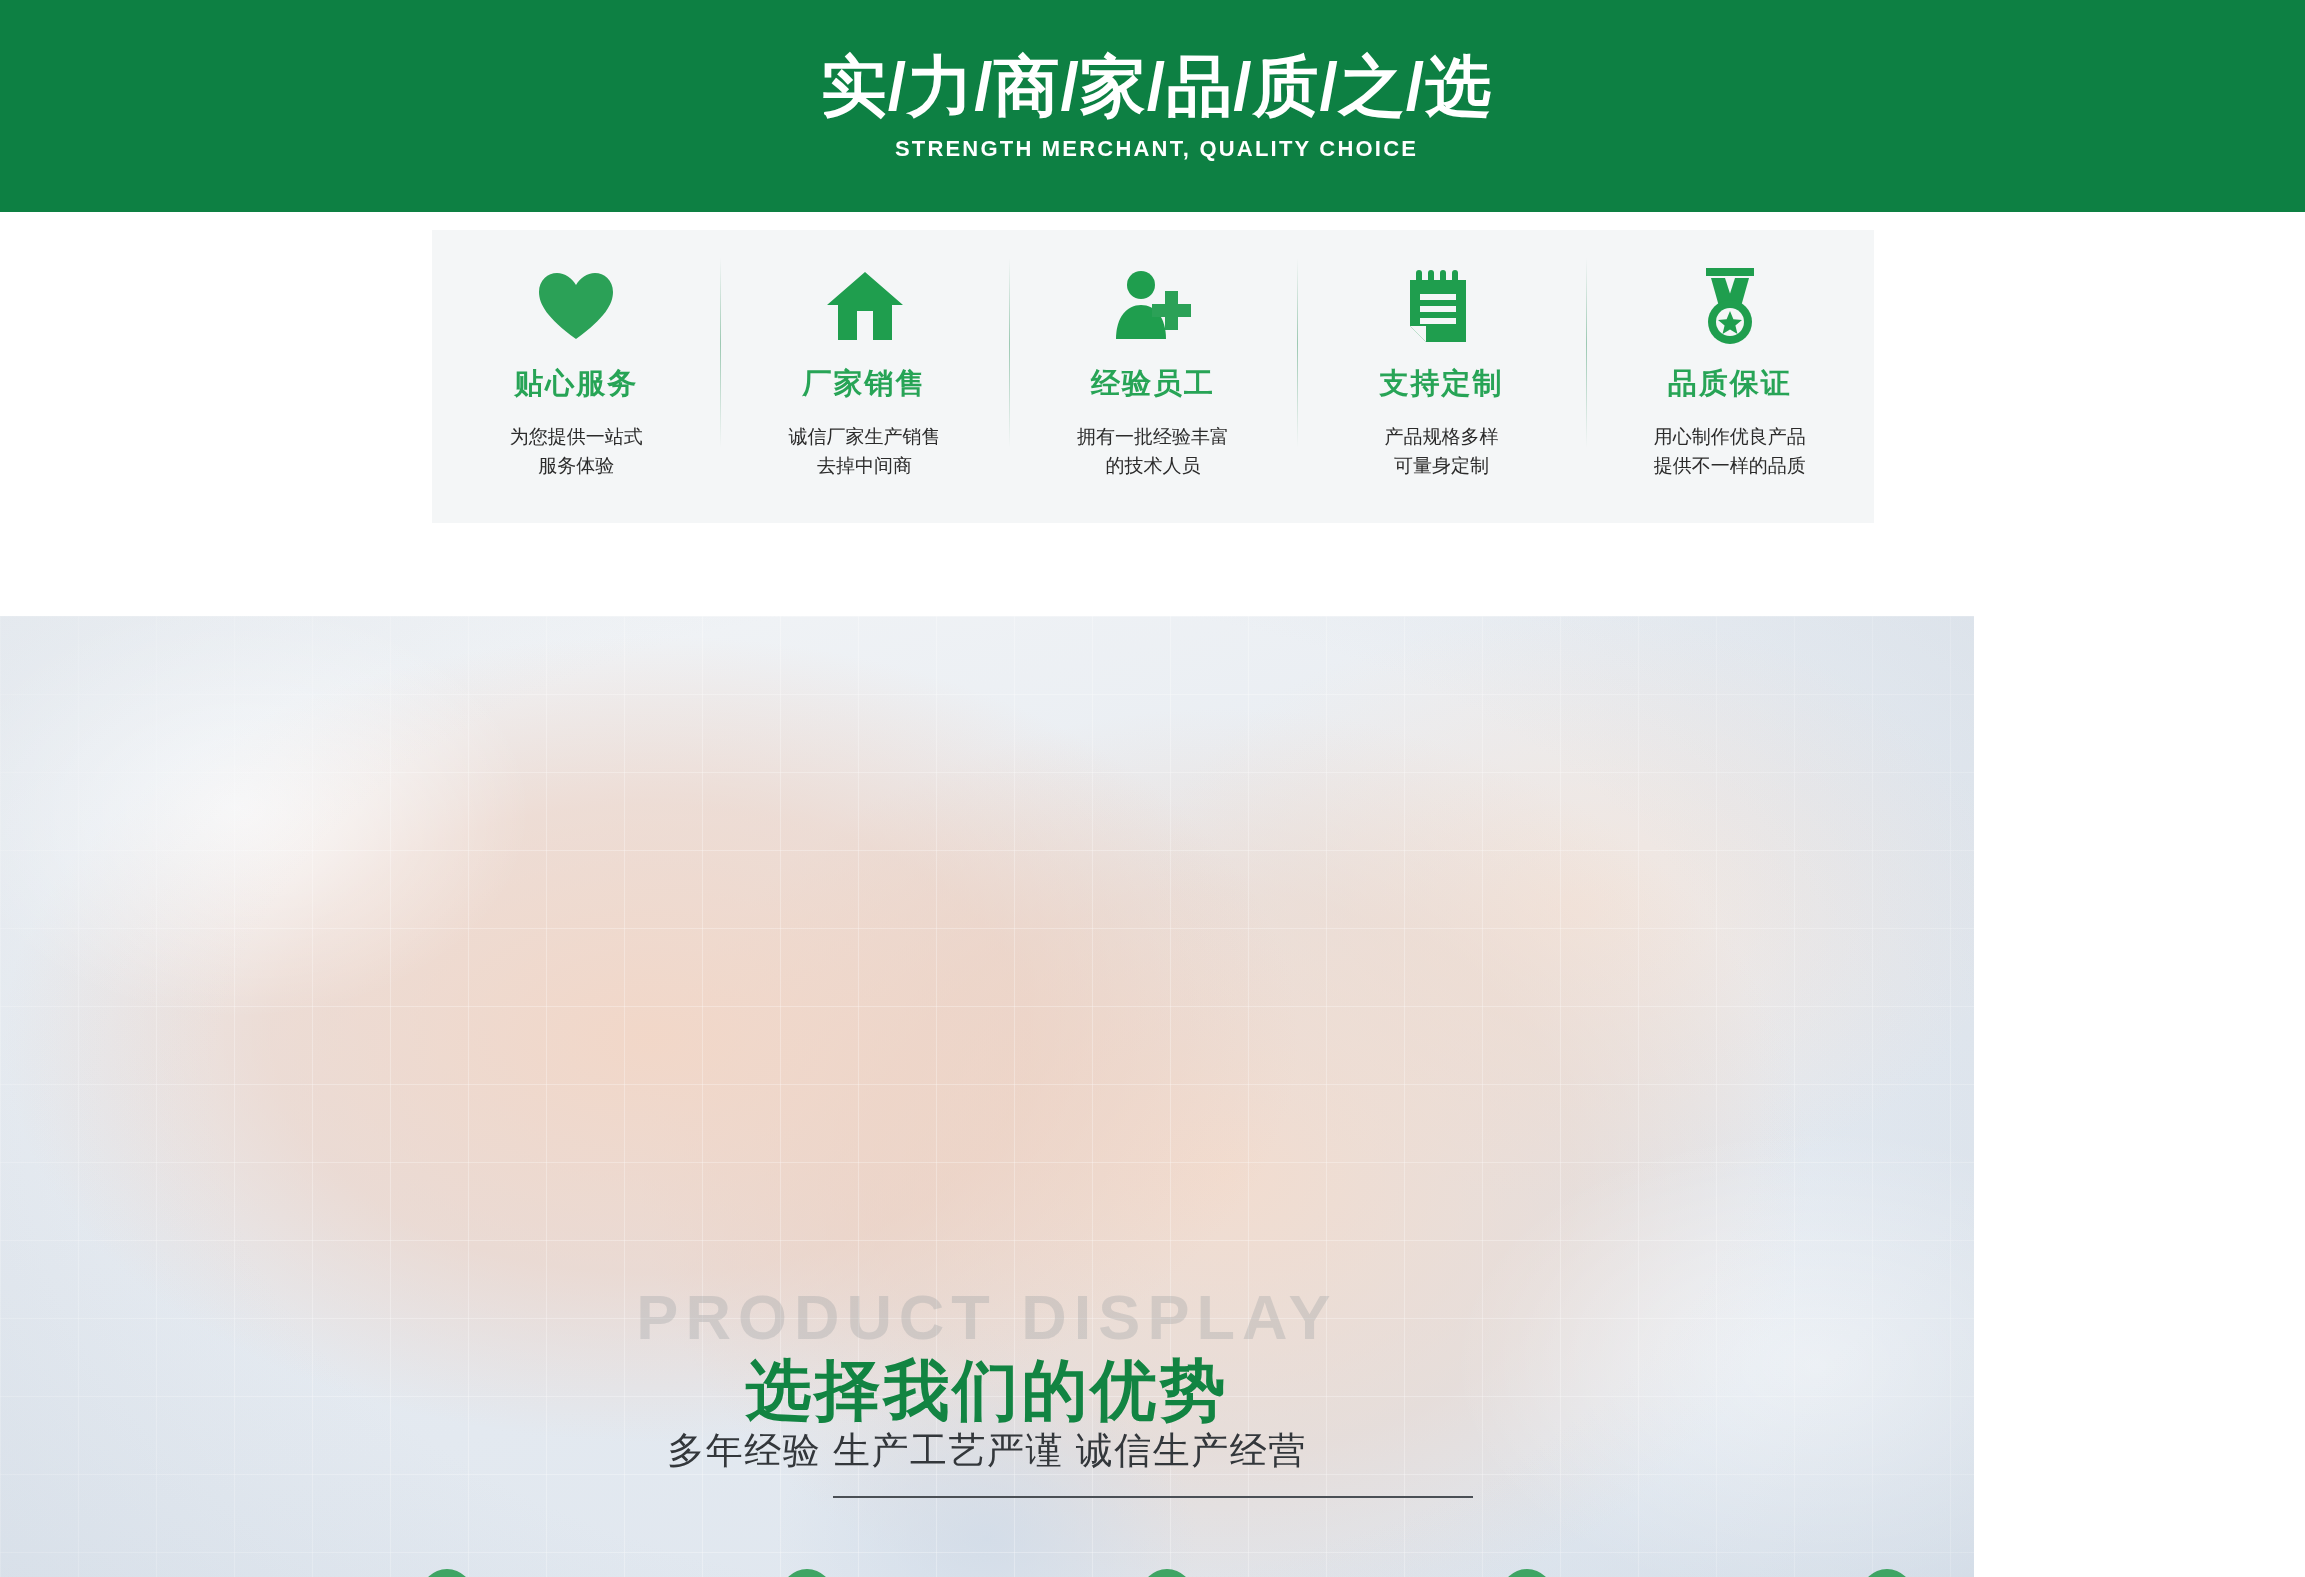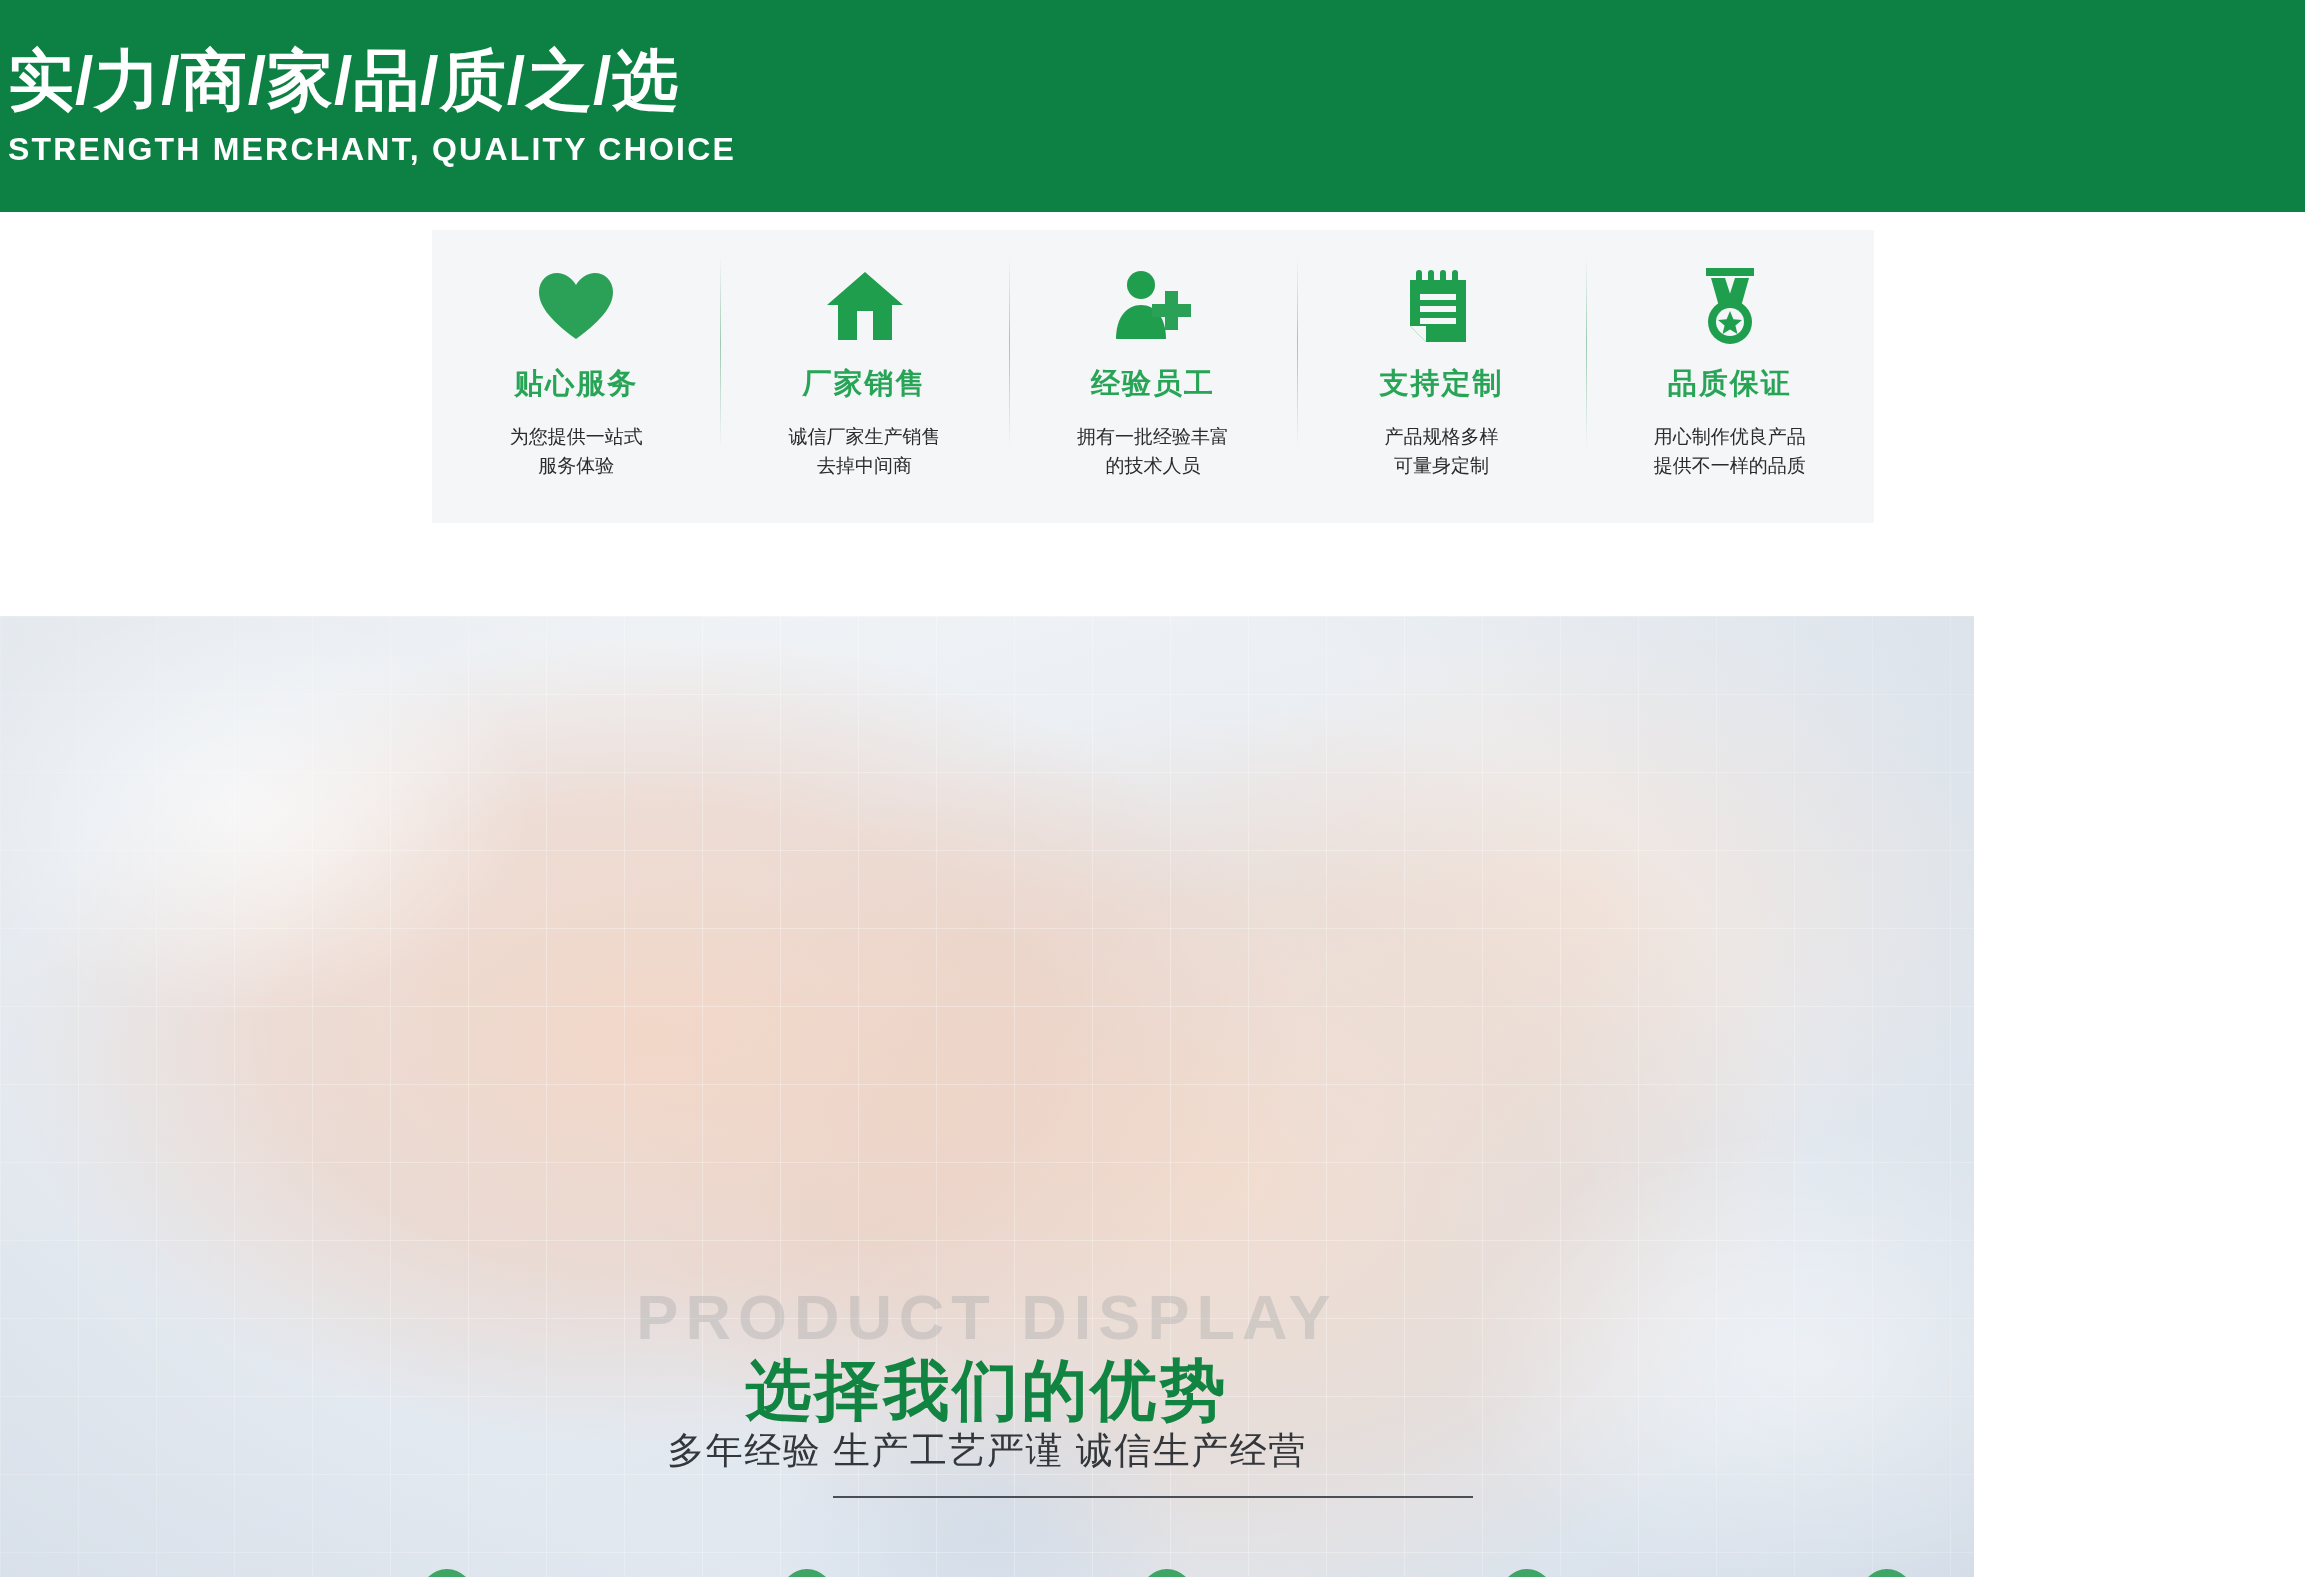--- a/index.html
+++ b/index.html
@@ -22,35 +22,35 @@
   
   .banner {
     position: absolute;
     left: 0;
     top: 0;
     width: 2305px;
     height: 212px;
     background: #0d8043;
     display: flex;
     flex-direction: column;
-    align-items: flex-start;
+    align-items: center;
     justify-content: center;
     padding-left: 8px;
   }
   .banner-title {
     color: #ffffff;
     font-size: 66px;
     font-weight: bold;
     letter-spacing: 1px;
     line-height: 1.1;
     white-space: nowrap;
   }
   .banner-sub {
     color: #ffffff;
-    font-size: 32px;
+    font-size: 22px;
     font-weight: bold;
     letter-spacing: 2.2px;
     margin-top: 14px;
     white-space: nowrap;
   }
 
   
   .features-zone {
     position: absolute;
     left: 0;

